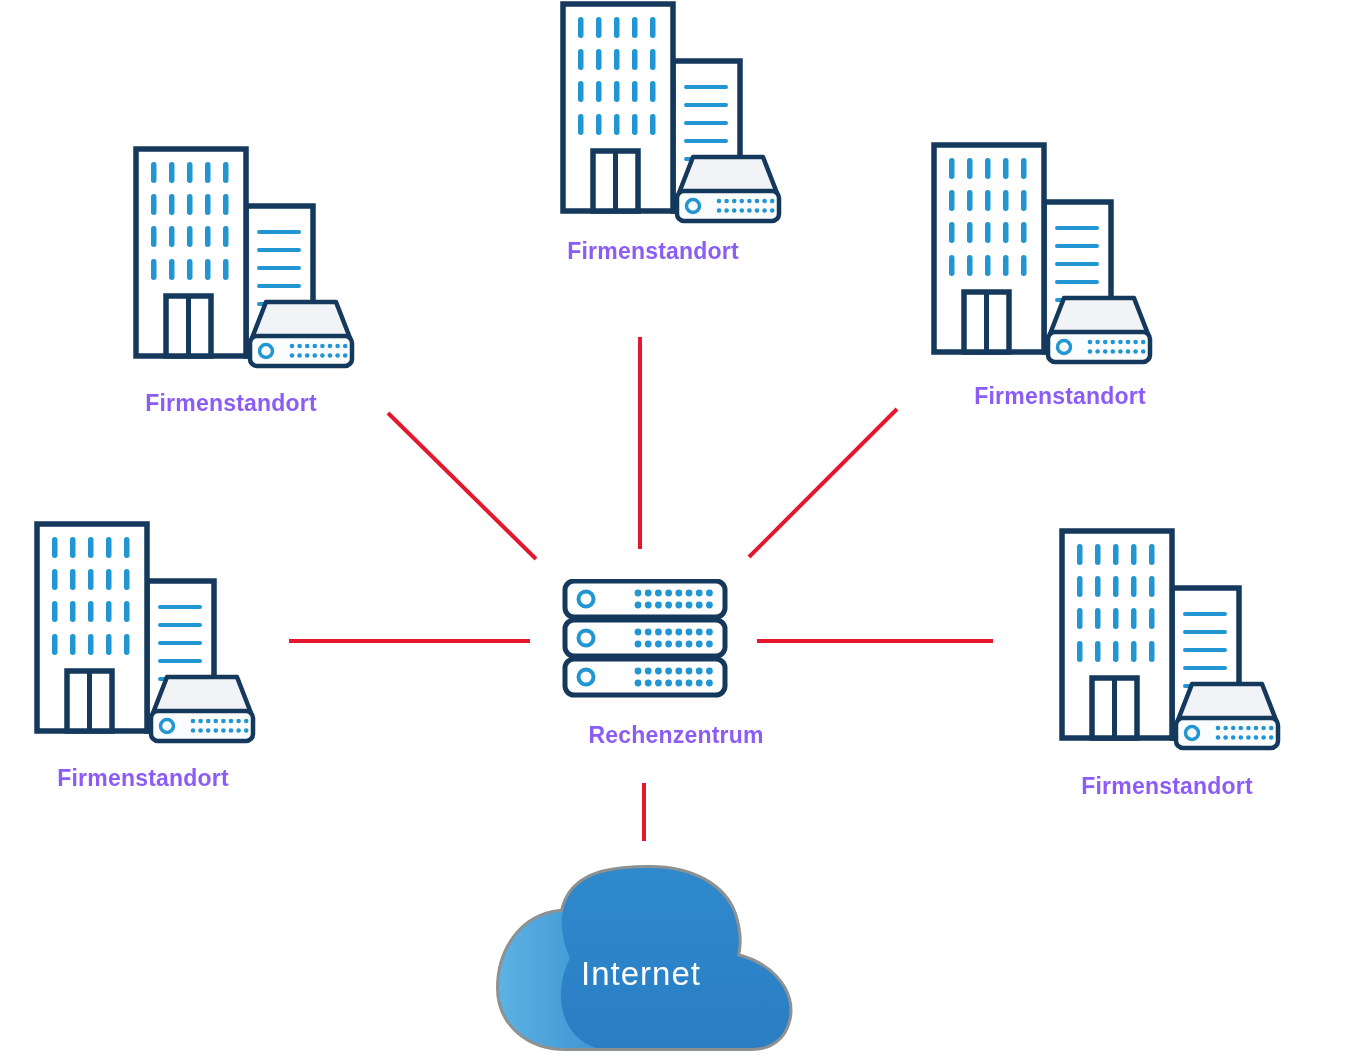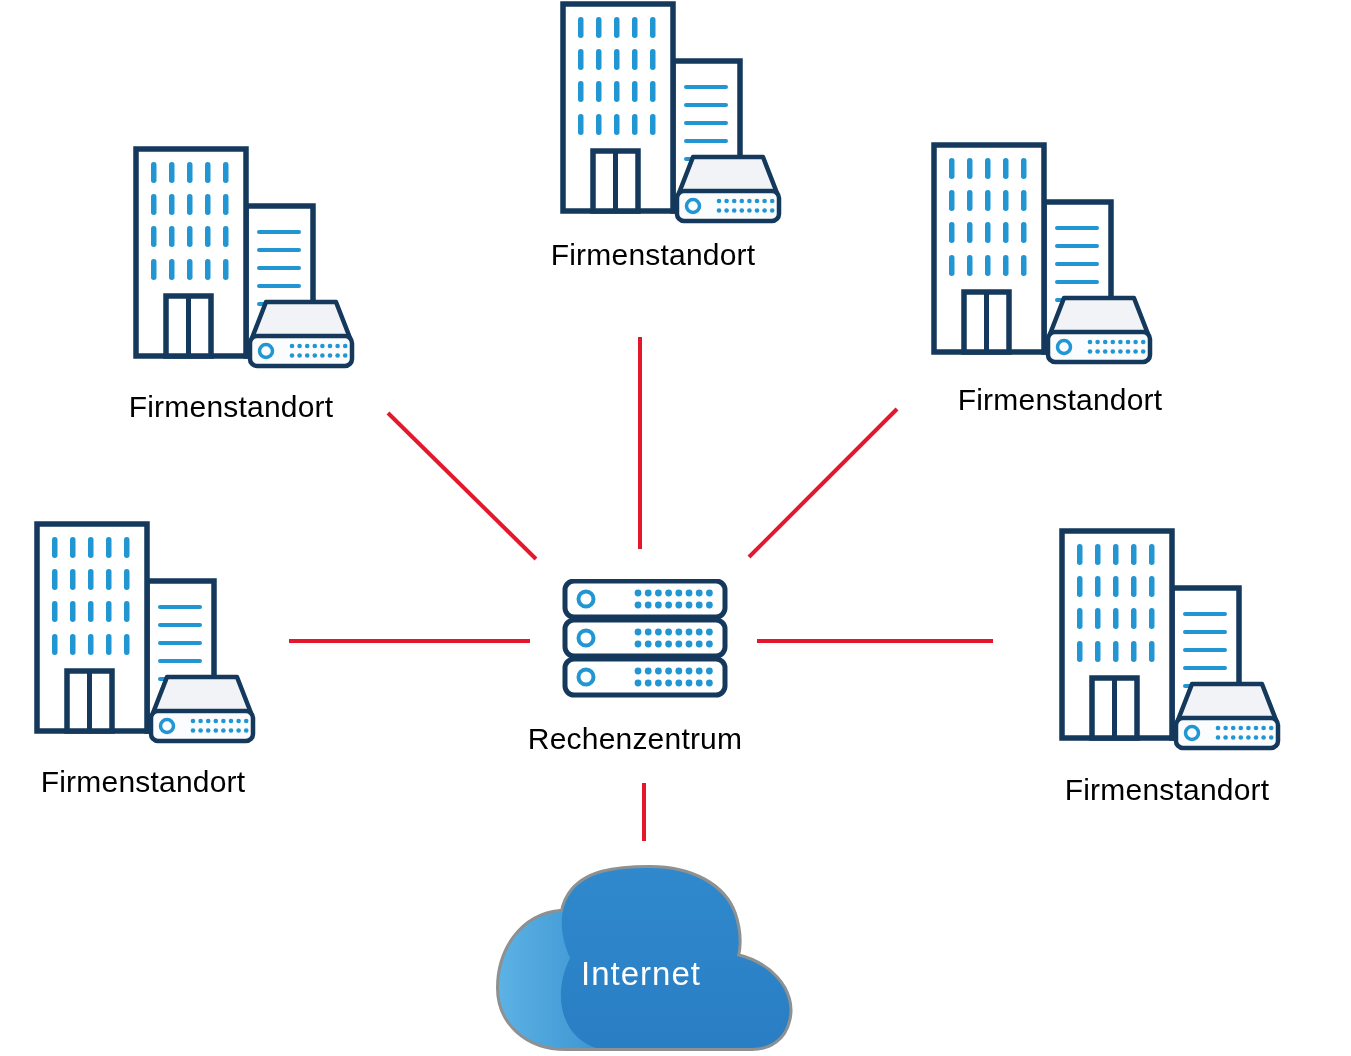--- a/index.html
+++ b/index.html
@@ -7,23 +7,23 @@
     position:relative;
     width:1351px; height:1056px;
     background:#ffffff;
     overflow:hidden;
     font-family:"Liberation Sans", sans-serif;
   }
   .abs { position:absolute; }
   .label {
     position:absolute;
     transform:translateX(-50%);
-    font-size:30px;
-    font-weight:400;
-    color:#000000;
+    font-size:23px;
+    font-weight:700;
+    color:#8b5cf6;
     white-space:nowrap;
     letter-spacing:0.2px;
     line-height:1;
   }
   .label.internet {
     color:#ffffff;
     font-weight:400;
     font-size:33px;
     letter-spacing:1px;
     text-align:right;
@@ -213,21 +213,21 @@
   <div class="label" style="left:143px;top:767px">Firmenstandort</div>
 
   <svg class="abs" style="left:1059px;top:528px" width="224" height="224">
       <use href="#office-site"></use>
     </svg>
   <div class="label" style="left:1167px;top:775px">Firmenstandort</div>
 
   <svg class="abs" style="left:562px;top:579px" width="166" height="120">
       <use href="#server-rack"></use>
     </svg>
-  <div class="label" style="left:635px;top:724px">Rechenzentrum</div>
+  <div class="label" style="left:676px;top:724px">Rechenzentrum</div>
 
   <svg class="abs" style="left:480px;top:852px" width="340" height="204" viewBox="480 852 340 204">
     <path d="M650 1048 L566 1048 C526 1048 499 1022 499 988 C499 952 520 916 560 912 C592 909 620 924 650 952 Z" fill="url(#gradBack)" stroke="#8d9192" stroke-width="6"></path>
     <path d="M596 1048 C578 1042 566 1028 562 1008 C559 991 562 974 570 958 C560 936 558 912 570 894 C585 872 615 868 650 868 C692 868 724 886 734 914 C739 929 740 943 737 956 C753 960 766 967 776 978 C788 991 792 1007 788 1021 C784 1038 770 1048 752 1048 Z" fill="none" stroke="#8d9192" stroke-width="6"></path>
     <path d="M650 1048 L566 1048 C526 1048 499 1022 499 988 C499 952 520 916 560 912 C592 909 620 924 650 952 Z" fill="url(#gradBack)"></path>
     <path d="M596 1048 C578 1042 566 1028 562 1008 C559 991 562 974 570 958 C560 936 558 912 570 894 C585 872 615 868 650 868 C692 868 724 886 734 914 C739 929 740 943 737 956 C753 960 766 967 776 978 C788 991 792 1007 788 1021 C784 1038 770 1048 752 1048 Z" fill="url(#gradFront)"></path>
   </svg>
   <div class="label internet" style="left:641px;top:957px">Internet</div>
 
 </div>

